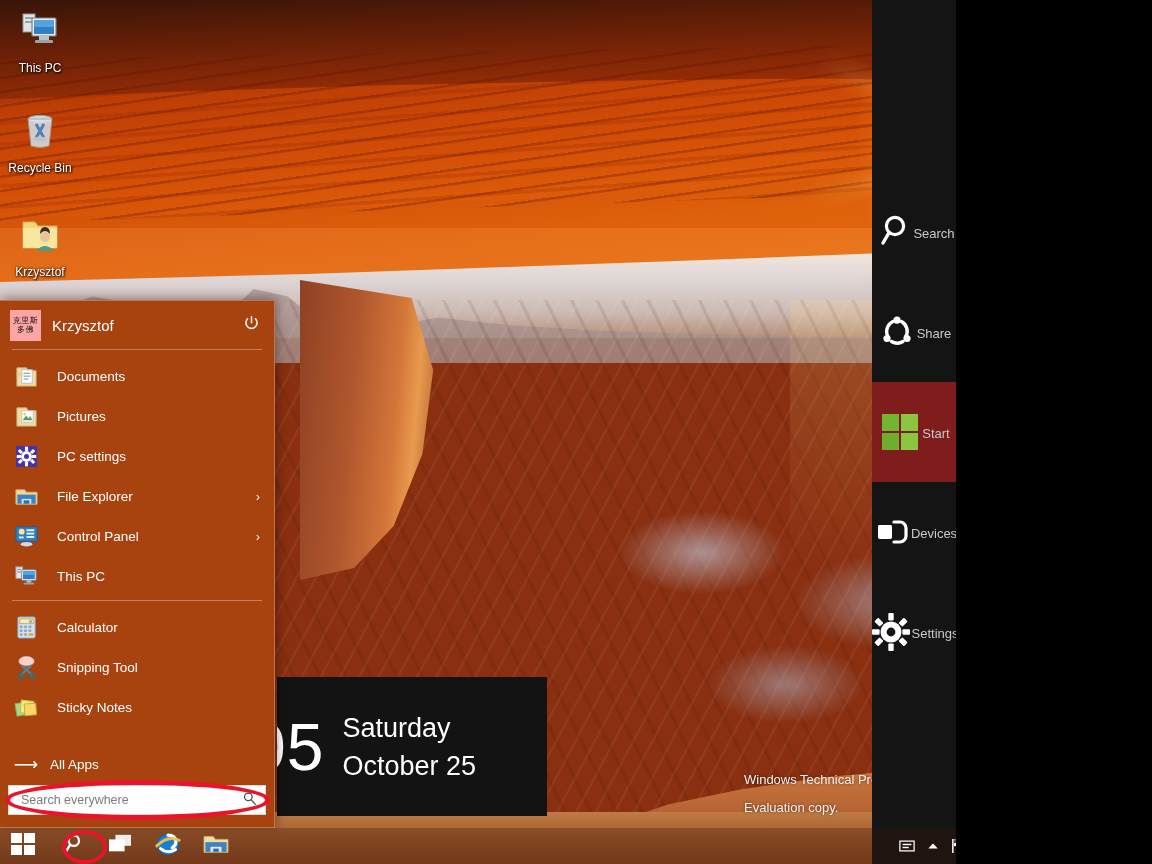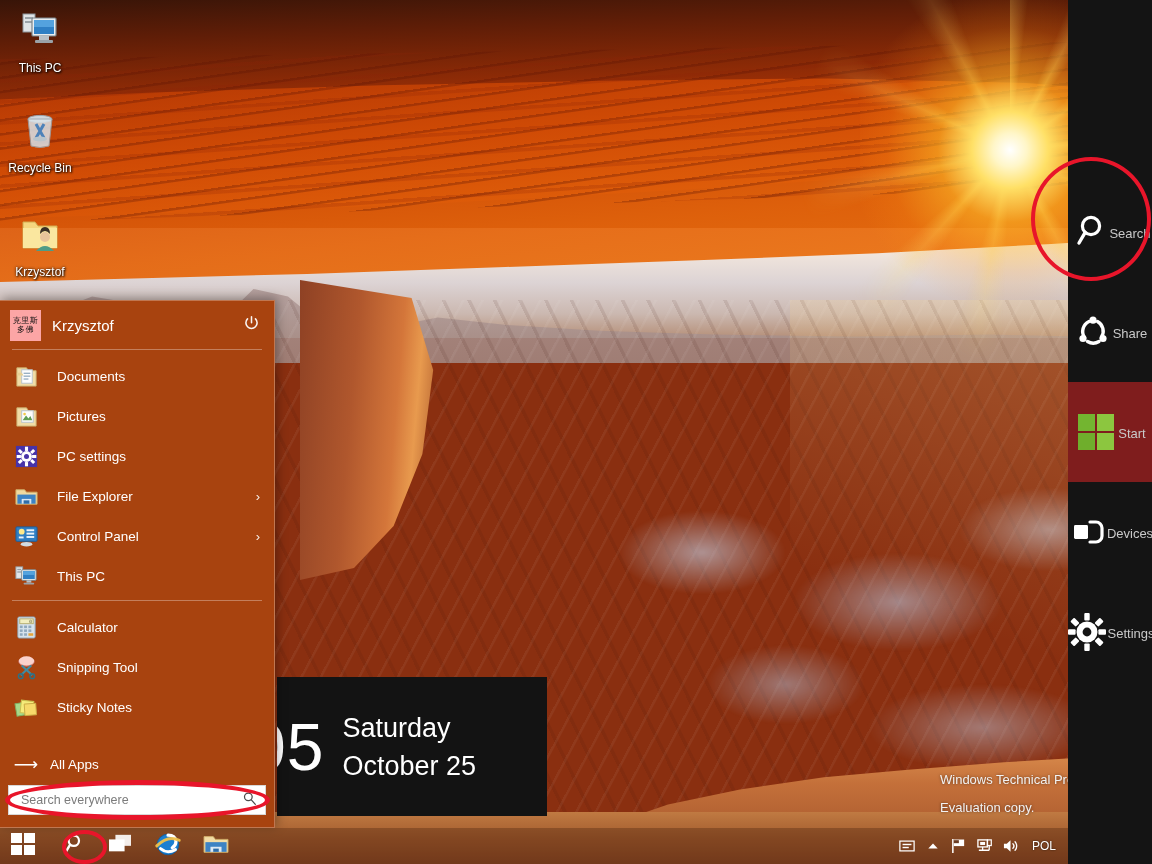--- a/index.html
+++ b/index.html
@@ -2,21 +2,21 @@
 <html><head>
 <meta charset="utf-8">
 <style>
   * { box-sizing: border-box; margin: 0; padding: 0; }
   html, body {
     width: 1152px; height: 864px;
     overflow: hidden;
     font-family: "Liberation Sans", sans-serif;
     background: #000;
   }
-  #screen { position: relative; width: 1152px; height: 864px; overflow: hidden; }
+  #screen { position: relative; width: 956px; height: 864px; overflow: hidden; }
 
   
   #wallpaper { position: absolute; inset: 0; overflow: hidden; background: #8a2f10; }
   .wp-layer { position: absolute; }
   
   .wp-sky {
     left: 0; top: 0; width: 1152px; height: 70px;
     background: linear-gradient(180deg,#6d8296 0%,#7b8ea0 25%,#8a6a58 60%,#9c4b22 100%);
   }
   

